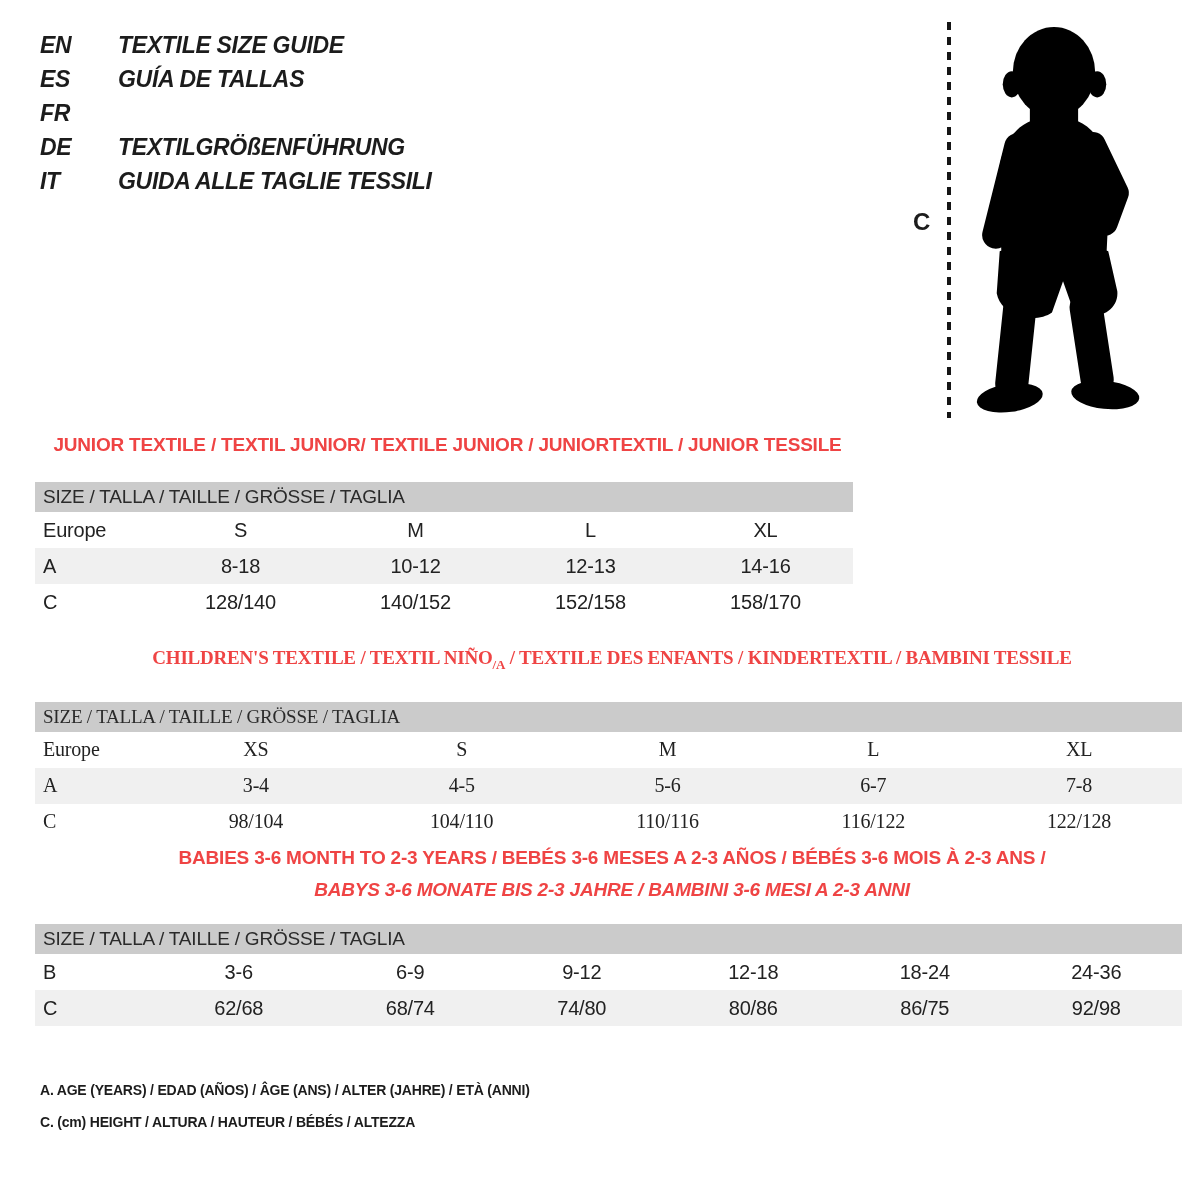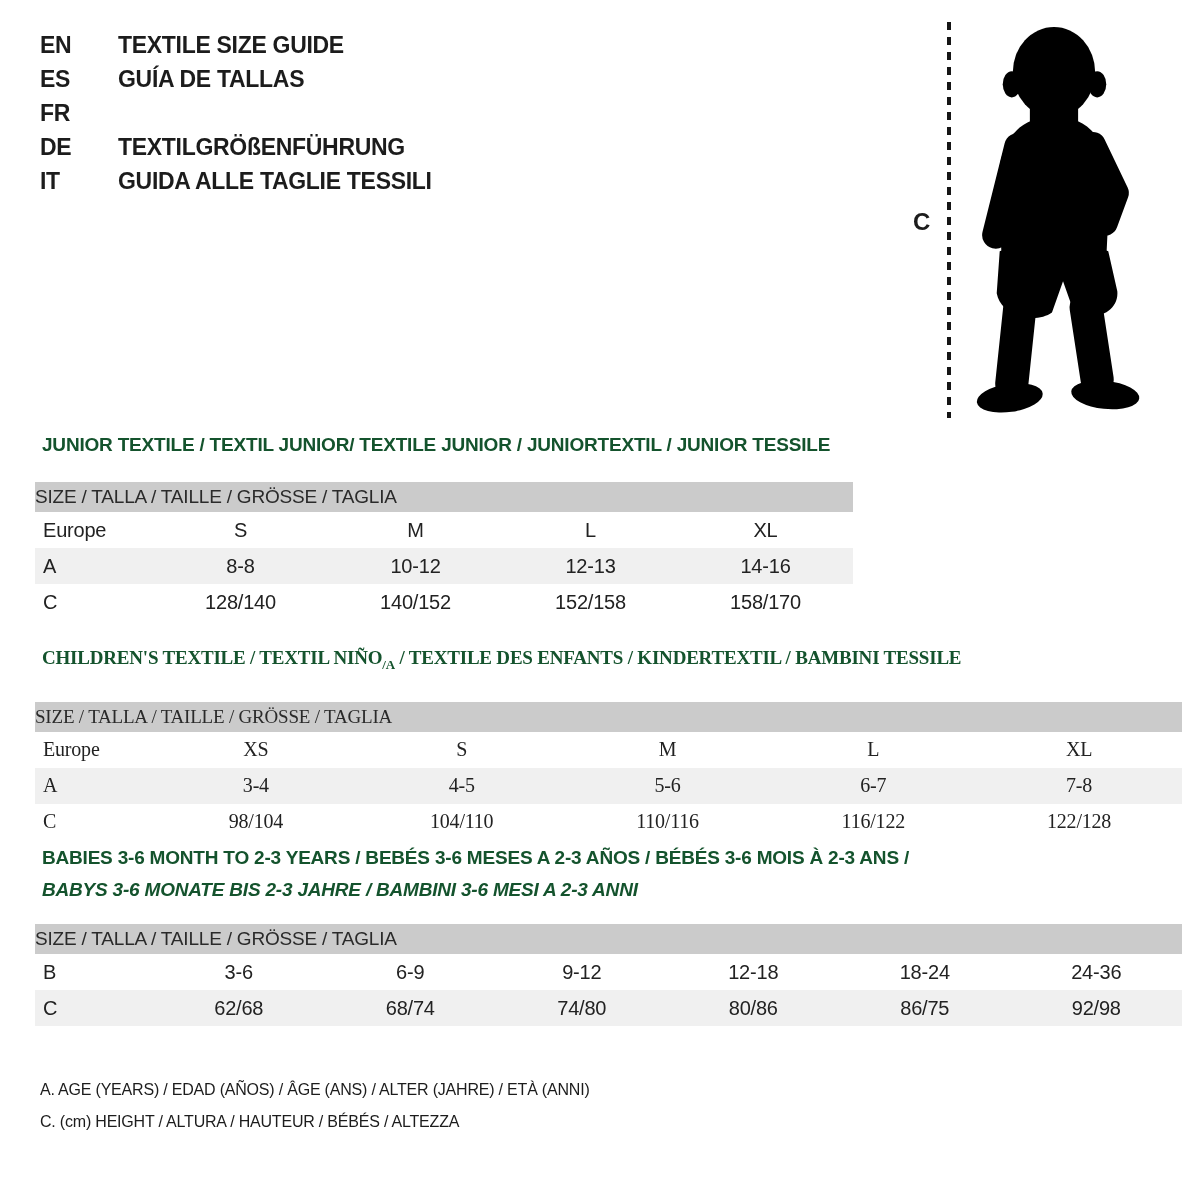--- a/index.html
+++ b/index.html
@@ -2,50 +2,50 @@
 <html><head>
 <meta charset="utf-8">
 <style>
   html,body{margin:0;padding:0;background:#fff;}
   .page{
     position:relative;width:1200px;height:1200px;background:#ffffff;overflow:hidden;
     font-family:"Liberation Sans","DejaVu Sans",sans-serif;color:#1c1c1c;
   }
   
   .langs{position:absolute;left:40px;top:28px;}
-  .lang-row{display:flex;height:34px;align-items:center;}
+  .lang-row{display:flex;height:34px;align-items:center;font-style:italic;}
   .lang-code{width:78px;font-weight:bold;font-size:23px;letter-spacing:-0.3px;}
   .lang-label{font-weight:bold;font-size:23px;letter-spacing:-0.3px;white-space:nowrap;}
   
   .figure-area{position:absolute;left:905px;top:16px;width:270px;height:410px;}
   .c-label{position:absolute;left:8px;top:192px;font-size:24px;font-weight:bold;}
   .dash-line{position:absolute;left:42px;top:6px;width:4px;height:396px;
     background:repeating-linear-gradient(#151515 0 8px,transparent 8px 15px);}
   svg.baby{position:absolute;left:60px;top:2px;}
   
   .section{position:absolute;left:35px;}
   #section-junior{top:433px;width:818px;}
   #section-children{top:646px;width:1147px;font-family:Liberation Serif, serif;}
   #section-babies{top:846px;width:1147px;}
-  .section-title{font-size:19px;font-weight:bold;letter-spacing:-0.2px;color:#14532d;
-    padding-left:7px;white-space:nowrap;line-height:24px;}
+  .section-title{font-size:19px;font-weight:bold;letter-spacing:-0.2px;color:#ef4444;
+    padding-left:7px;white-space:nowrap;line-height:24px;text-align:center;}
   .section-title .sub{font-size:13px;vertical-align:sub;}
   .title-line2{margin-top:8px;font-style:italic;}
   .table{margin-top:25px;}
   #section-babies .table{margin-top:22px;}
-  .thead{height:30px;line-height:30px;background:#cbcbcb;
+  .thead{height:30px;line-height:30px;background:#cbcbcb;padding-left:8px;
     font-size:19px;color:#2a2a2a;letter-spacing:-0.2px;}
   .trow{display:flex;height:36px;align-items:center;font-size:20px;color:#222;
     letter-spacing:-0.2px;}
   .trow.shaded{background:#f0f0f0;}
   .tcell{flex:1;text-align:center;white-space:nowrap;}
   .tcell.label{flex:0 0 110px;text-align:left;padding-left:8px;}
   
   .legend{position:absolute;left:40px;top:1074px;}
-  .legend-line{font-size:16px;font-weight:normal;line-height:32px;letter-spacing:-0.2px;white-space:nowrap;}
+  .legend-line{font-size:14px;font-weight:bold;line-height:32px;letter-spacing:-0.2px;white-space:nowrap;}
 </style>
 </head>
 <body>
 
 <div class="page">
 
   <div class="langs">
     <div class="lang-row">
       <span class="lang-code">EN</span>
       <span class="lang-label">TEXTILE SIZE GUIDE</span>
@@ -94,21 +94,21 @@
       <div class="thead">SIZE / TALLA / TAILLE / GRÖSSE / TAGLIA</div>
     <div class="trow">
           <div class="tcell label">Europe</div>
           <div class="tcell">S</div>
           <div class="tcell">M</div>
           <div class="tcell">L</div>
           <div class="tcell">XL</div>
         </div>
         <div class="trow shaded">
           <div class="tcell label">A</div>
-          <div class="tcell">8-8</div>
+          <div class="tcell">8-18</div>
           <div class="tcell">10-12</div>
           <div class="tcell">12-13</div>
           <div class="tcell">14-16</div>
         </div>
         <div class="trow">
           <div class="tcell label">C</div>
           <div class="tcell">128/140</div>
           <div class="tcell">140/152</div>
           <div class="tcell">152/158</div>
           <div class="tcell">158/170</div>

